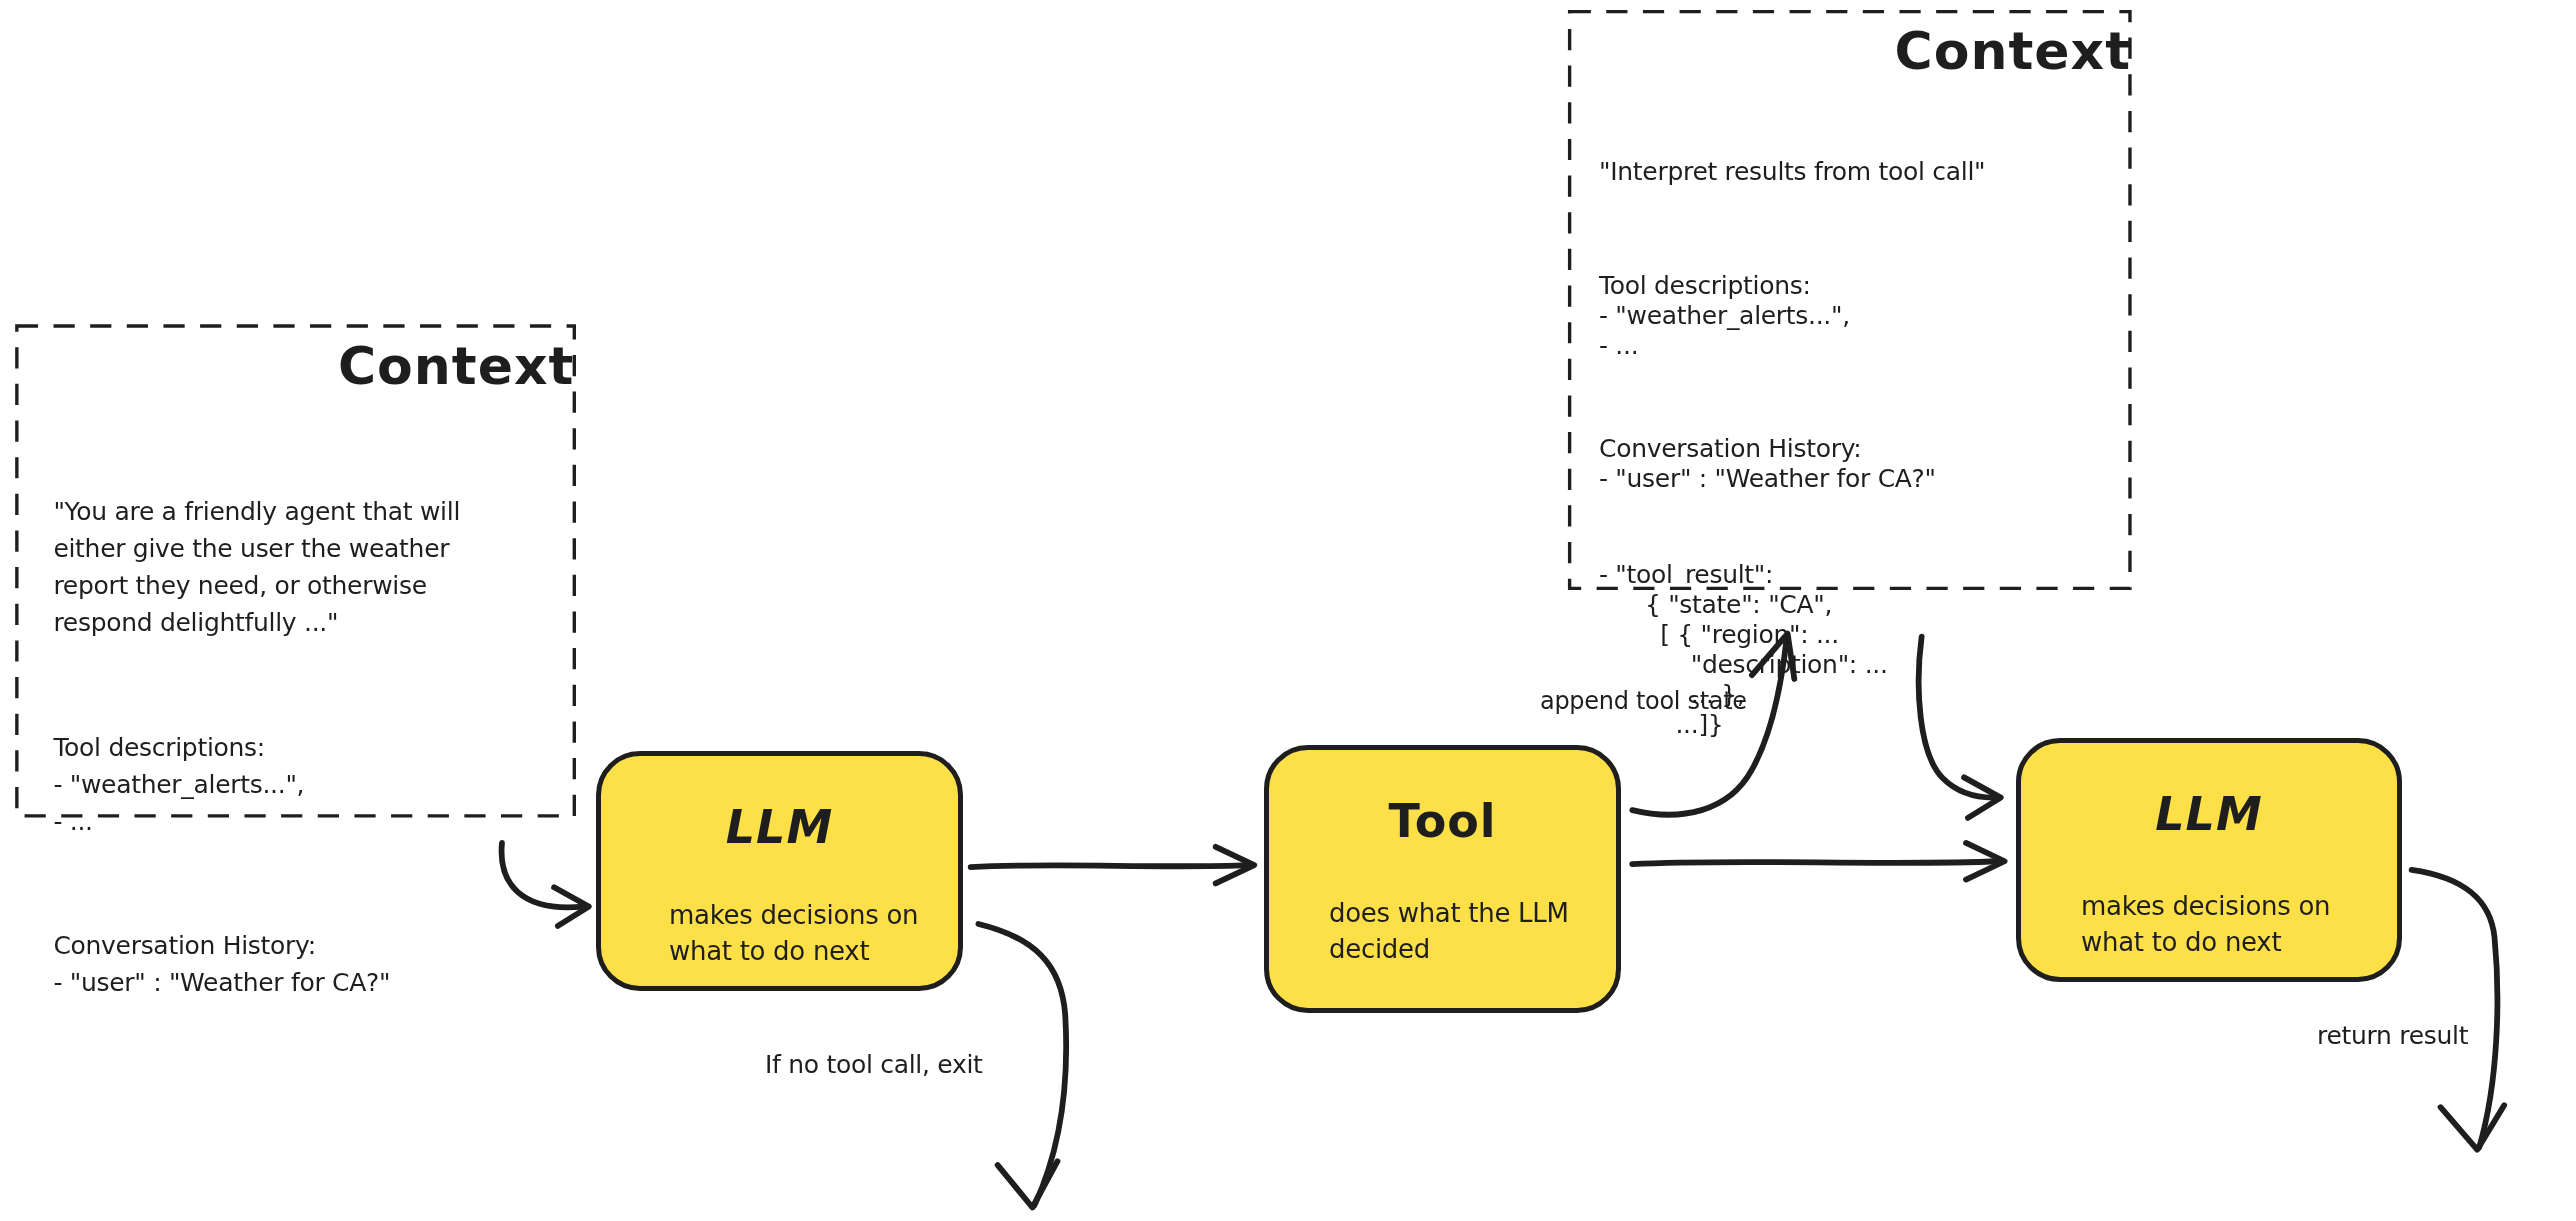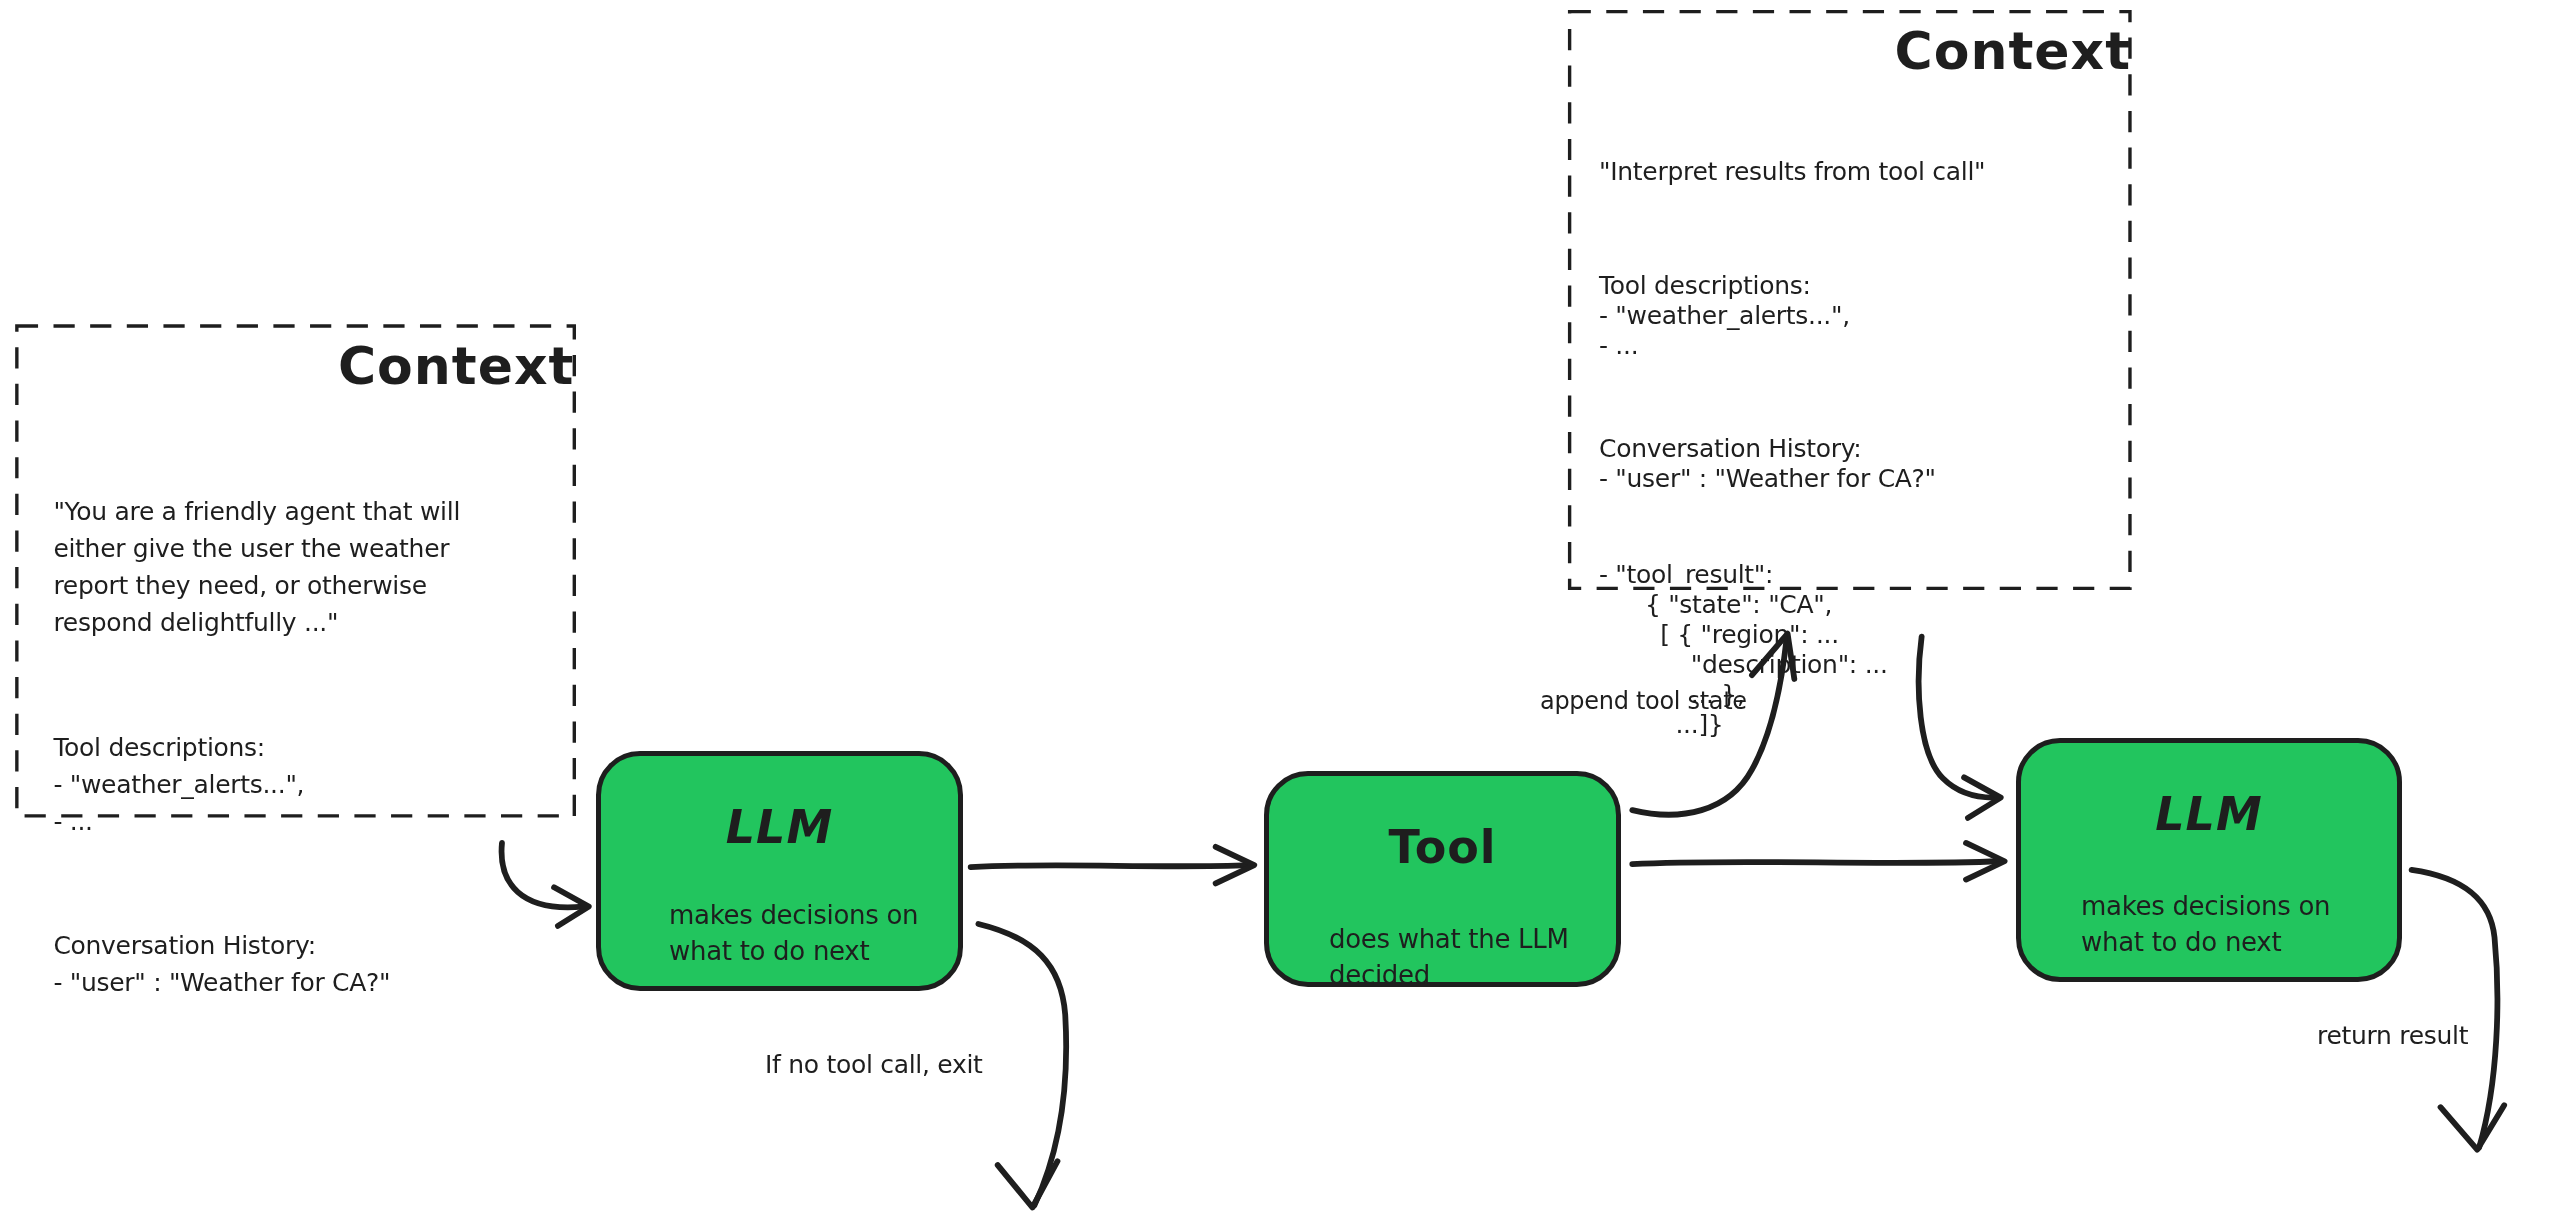--- a/index.html
+++ b/index.html
@@ -15,21 +15,21 @@
   .dashed{fill:none;stroke:var(--ink,#1e1e1e);stroke-width:3.5;stroke-dasharray:22 16;}
   .ctx{position:absolute;}
   .ctx-title{position:absolute;top:9.6px;left:0;right:0;text-align:right;
     font-size:52px;font-weight:700;letter-spacing:1px;}
   .ctx-body{position:absolute;white-space:pre;font-size:25px;letter-spacing:-0.3px;}
   .ctx-left-body{left:37px;top:93px;line-height:37px;}
   .ctx-top-body{left:29px;top:85px;line-height:30px;}
   .blk{margin:0 0 13.5px 0;white-space:pre;}
   .blk.tight{margin-bottom:5.8px;}
   .blk.wide{margin-bottom:24px;}
-  .node{position:absolute;border:5.8px solid var(--ink,#1e1e1e);border-radius:44px;background:#22c55e;box-sizing:border-box;}
+  .node{position:absolute;border:5.8px solid var(--ink,#1e1e1e);border-radius:44px;background:#fde047;box-sizing:border-box;}
   .node-title{position:absolute;top:44px;left:0;right:0;text-align:center;
     font-size:46px;font-weight:700;letter-spacing:1px;}
   .node-title.slant{font-style:italic;}
   .node-sub{position:absolute;white-space:pre;font-size:26px;line-height:36px;letter-spacing:-0.3px;}
   .edge-label{position:absolute;font-size:25px;letter-spacing:-0.3px;white-space:nowrap;}
 </style>
 </head>
 <body>
 
 <div class="canvas">
@@ -107,21 +107,21 @@
           ...]}</div>
     </div>
   </div>
 
   <div class="node" style="left:596px;top:751px;width:367px;height:240px;">
     <div class="node-title slant">LLM</div>
     <div class="node-sub" style="top:141px;left:68px;">makes decisions on
 what to do next</div>
   </div>
 
-  <div class="node" style="left:1264px;top:745px;width:357px;height:216px;margin-top:26px;">
+  <div class="node" style="left:1264px;top:745px;width:357px;height:268px;">
     <div class="node-title">Tool</div>
     <div class="node-sub" style="top:145px;left:60px;">does what the LLM
 decided</div>
   </div>
 
   <div class="node" style="left:2016px;top:738px;width:386px;height:244px;">
     <div class="node-title slant">LLM</div>
     <div class="node-sub" style="top:145px;left:60px;">makes decisions on
 what to do next</div>
   </div>

